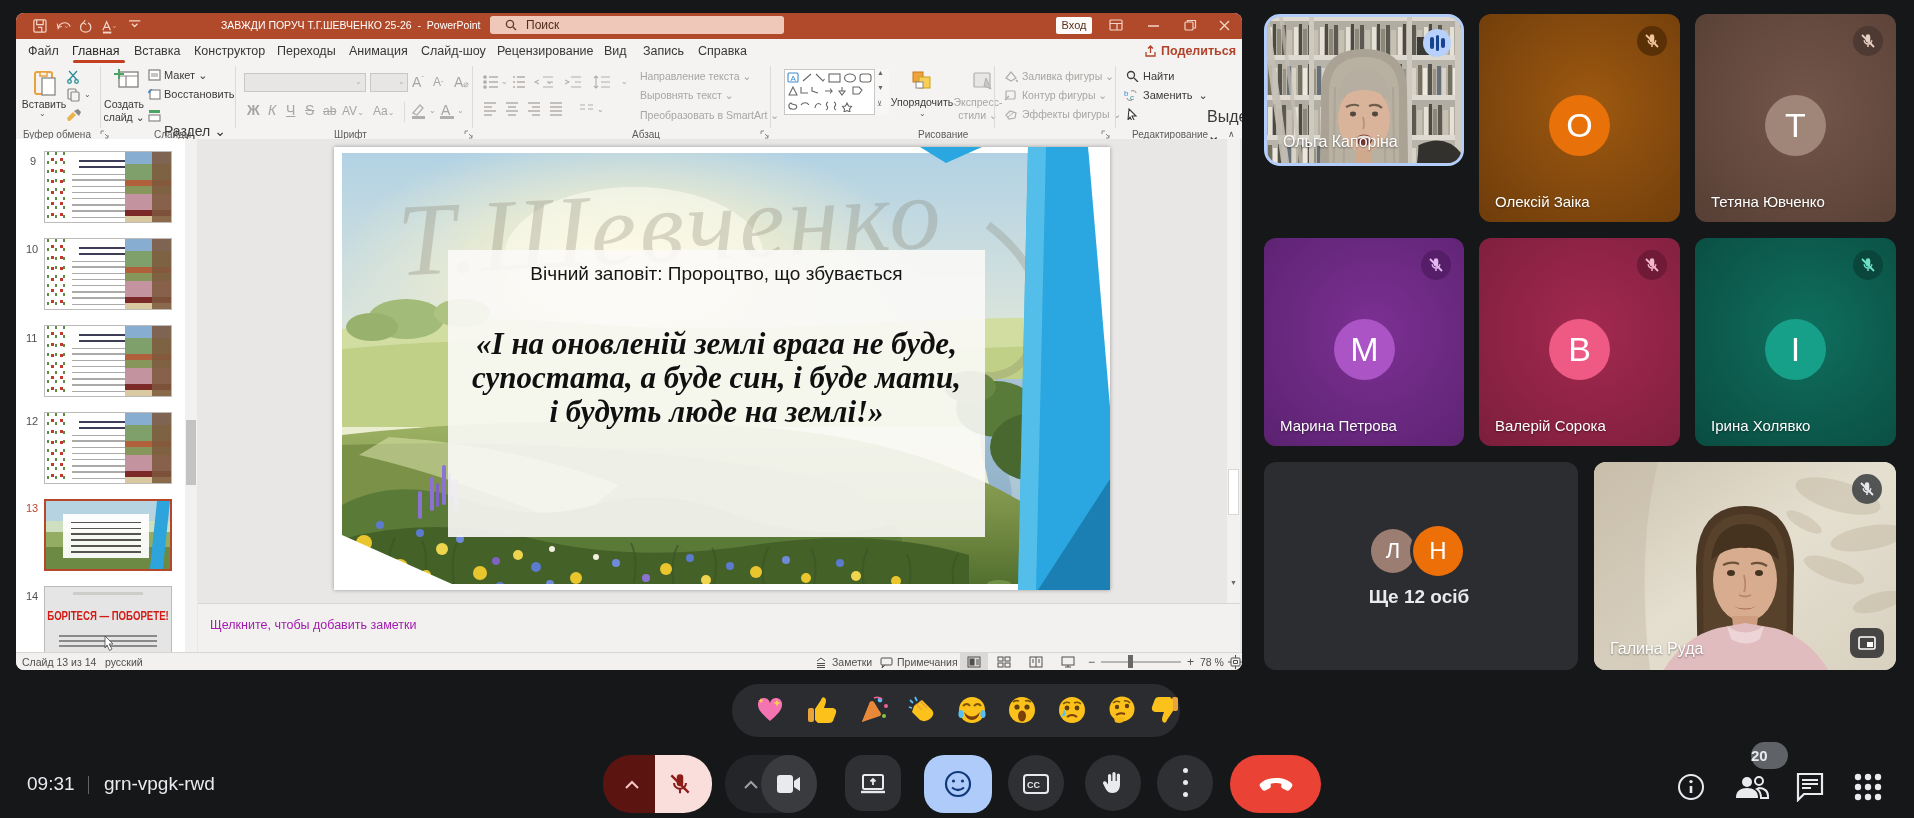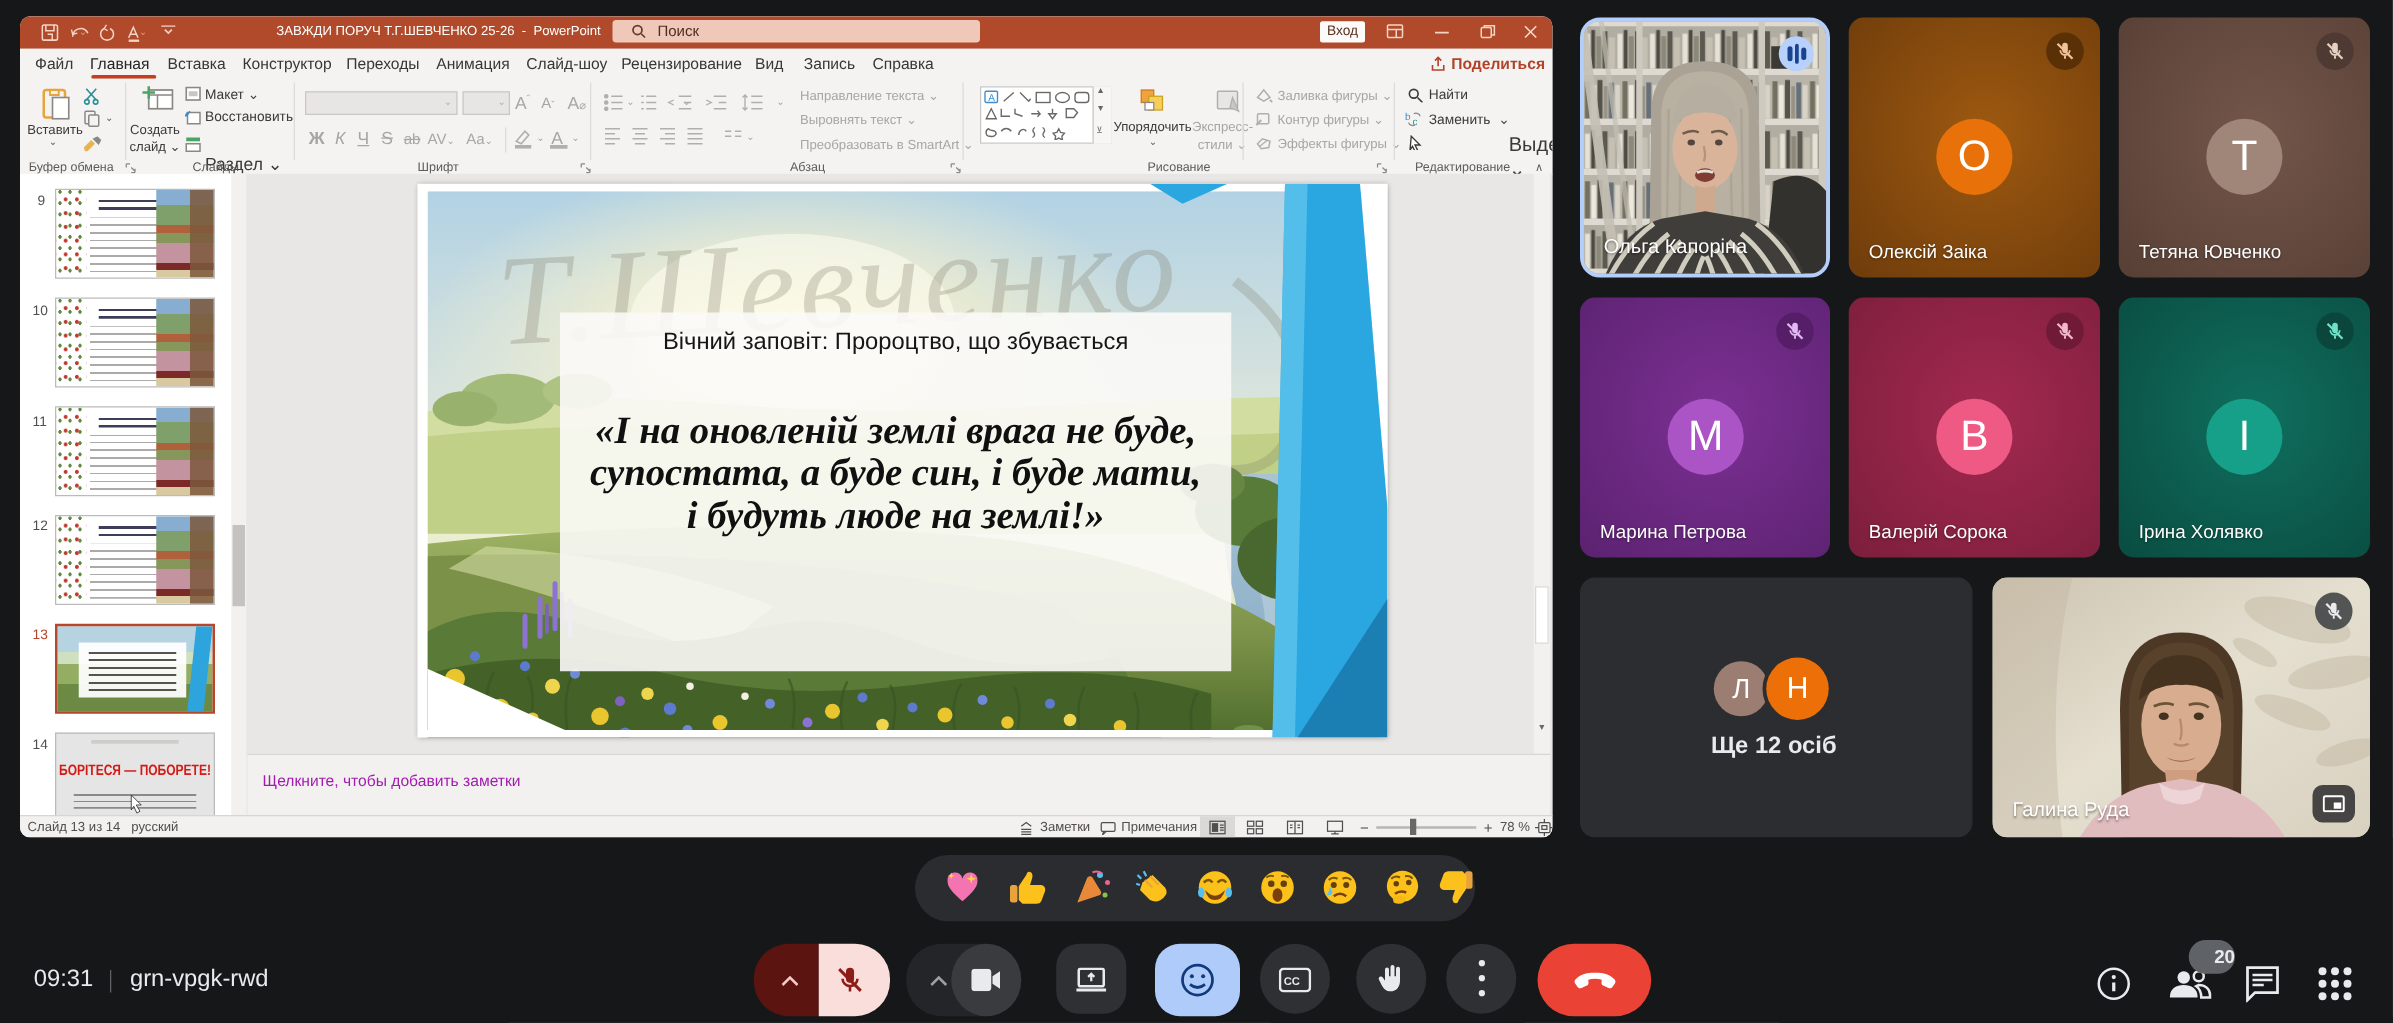--- a/index.html
+++ b/index.html
@@ -531,21 +531,21 @@
       <span class="abs" style="left:1184px;top:3px">78 %</span>
       <svg class="abs" style="left:1212px;top:2px" width="15" height="14" viewBox="0 0 15 14" fill="none" stroke="#514f4d" stroke-width="1">
           <rect x="3" y="3" width="9" height="8" rx="1"></rect>
           <path d="M7.5 0v3M7.5 11v3M0 7h3M12 7h3M5.5 5.5h4v3h-4z"></path>
         </svg>
     </div>
   </div>
 
   <div id="tiles">
 
-    <div class="tile" style="left:1264px;top:14px;width:200px;height:208px;border:3px solid #b3cefb;border-radius:16px;background:#c9c5bd">
+    <div class="tile" style="left:1264px;top:14px;width:200px;height:152px;border:3px solid #b3cefb;border-radius:16px;background:#c9c5bd">
       <svg width="194" height="202" viewBox="0 0 194 202" style="position:absolute;left:0;top:0">
         <defs>
           <pattern id="bk1" width="30" height="40" patternUnits="userSpaceOnUse">
             <rect width="30" height="40" fill="#b9b4aa"></rect>
             <rect x="1" y="8" width="4" height="30" fill="#74705f"></rect>
               <rect x="6" y="11" width="4" height="27" fill="#ece8dd"></rect>
             <rect x="11" y="7" width="4" height="31" fill="#55534a"></rect>
               <rect x="16" y="12" width="3" height="26" fill="#989384"></rect>
             <rect x="20" y="9" width="4" height="29" fill="#667078"></rect>
               <rect x="25" y="11" width="4" height="27" fill="#d8d3c6"></rect>
@@ -885,21 +885,21 @@
         <circle cx="14" cy="14" r="12"></circle>
         <path d="M14 13v7" stroke-width="2.6"></path>
         <circle cx="14" cy="8.6" r="1.7" fill="#e8eaed" stroke="none"></circle>
       </svg>
     <svg class="abs" style="left:1734px;top:105px" width="36" height="26" viewBox="0 0 36 26" fill="#e8eaed">
       <circle cx="13" cy="7" r="5"></circle>
         <path d="M2 22c0-6 5-9 11-9s11 3 11 9v1H2z"></path>
       <circle cx="25" cy="6" r="4" fill="#161719" stroke="#e8eaed" stroke-width="2"></circle>
         <path d="M25 13c5 0 9 3 9 8v2h-7c0-4-1-7-4-9z" fill="#161719" stroke="#e8eaed" stroke-width="2"></path>
     </svg>
-    <div class="abs" style="left:1751px;top:82px;width:37px;height:27px;border-radius:14px;background:#5f6368;color:#e8eaed;font-size:15px;font-weight:bold;text-align:right;line-height:27px">20</div>
+    <div class="abs" style="left:1751px;top:72px;width:37px;height:27px;border-radius:14px;background:#5f6368;color:#e8eaed;font-size:15px;font-weight:bold;text-align:left;line-height:27px">20</div>
     <svg class="abs" style="left:1796px;top:102px" width="28" height="30" viewBox="0 0 28 30" fill="none" stroke="#e8eaed" stroke-width="2.2">
         <path d="M2 2h24v20H8l-6 6z" fill="none"></path>
         <path d="M6 8h16M6 12h16M6 16h9" stroke-width="2"></path>
       </svg>
     <svg class="abs" style="left:1854px;top:103px" width="28" height="28" viewBox="0 0 28 28" fill="#e8eaed">
       <circle cx="4" cy="4" r="3.2"></circle>
         <circle cx="14" cy="4" r="3.2"></circle>
         <circle cx="24" cy="4" r="3.2"></circle>
       <circle cx="4" cy="14" r="3.2"></circle>
         <circle cx="14" cy="14" r="3.2"></circle>

